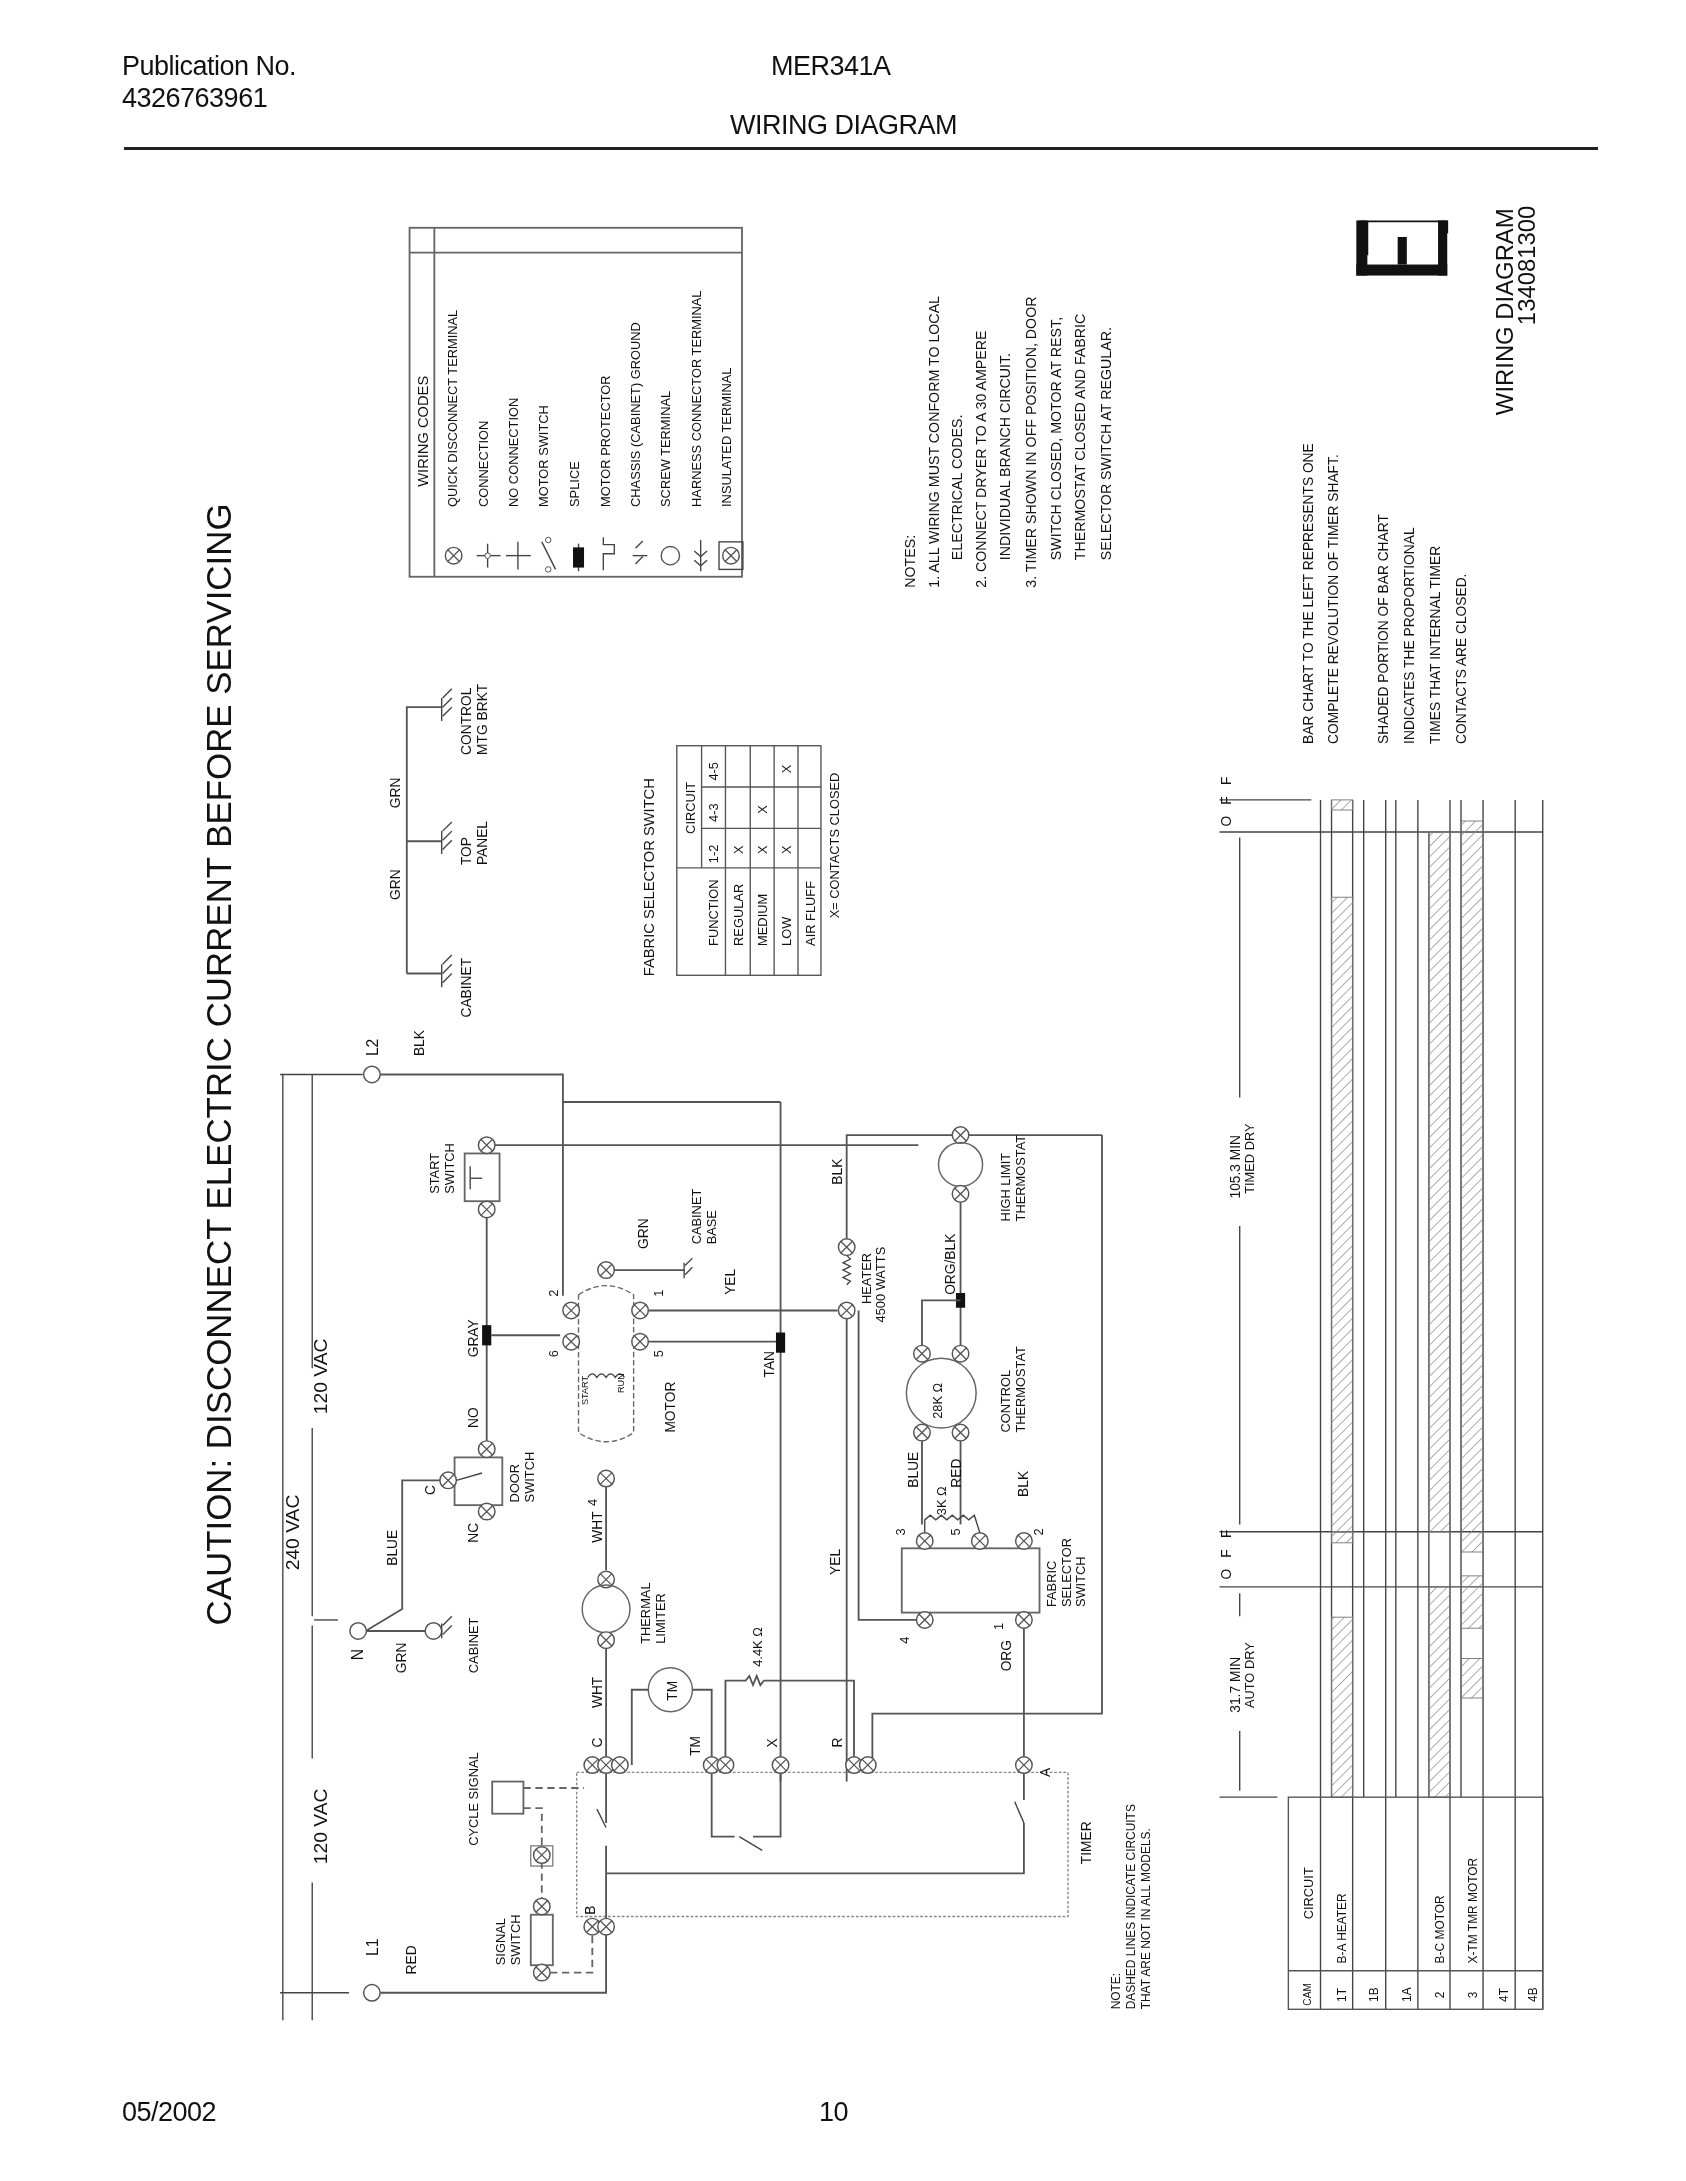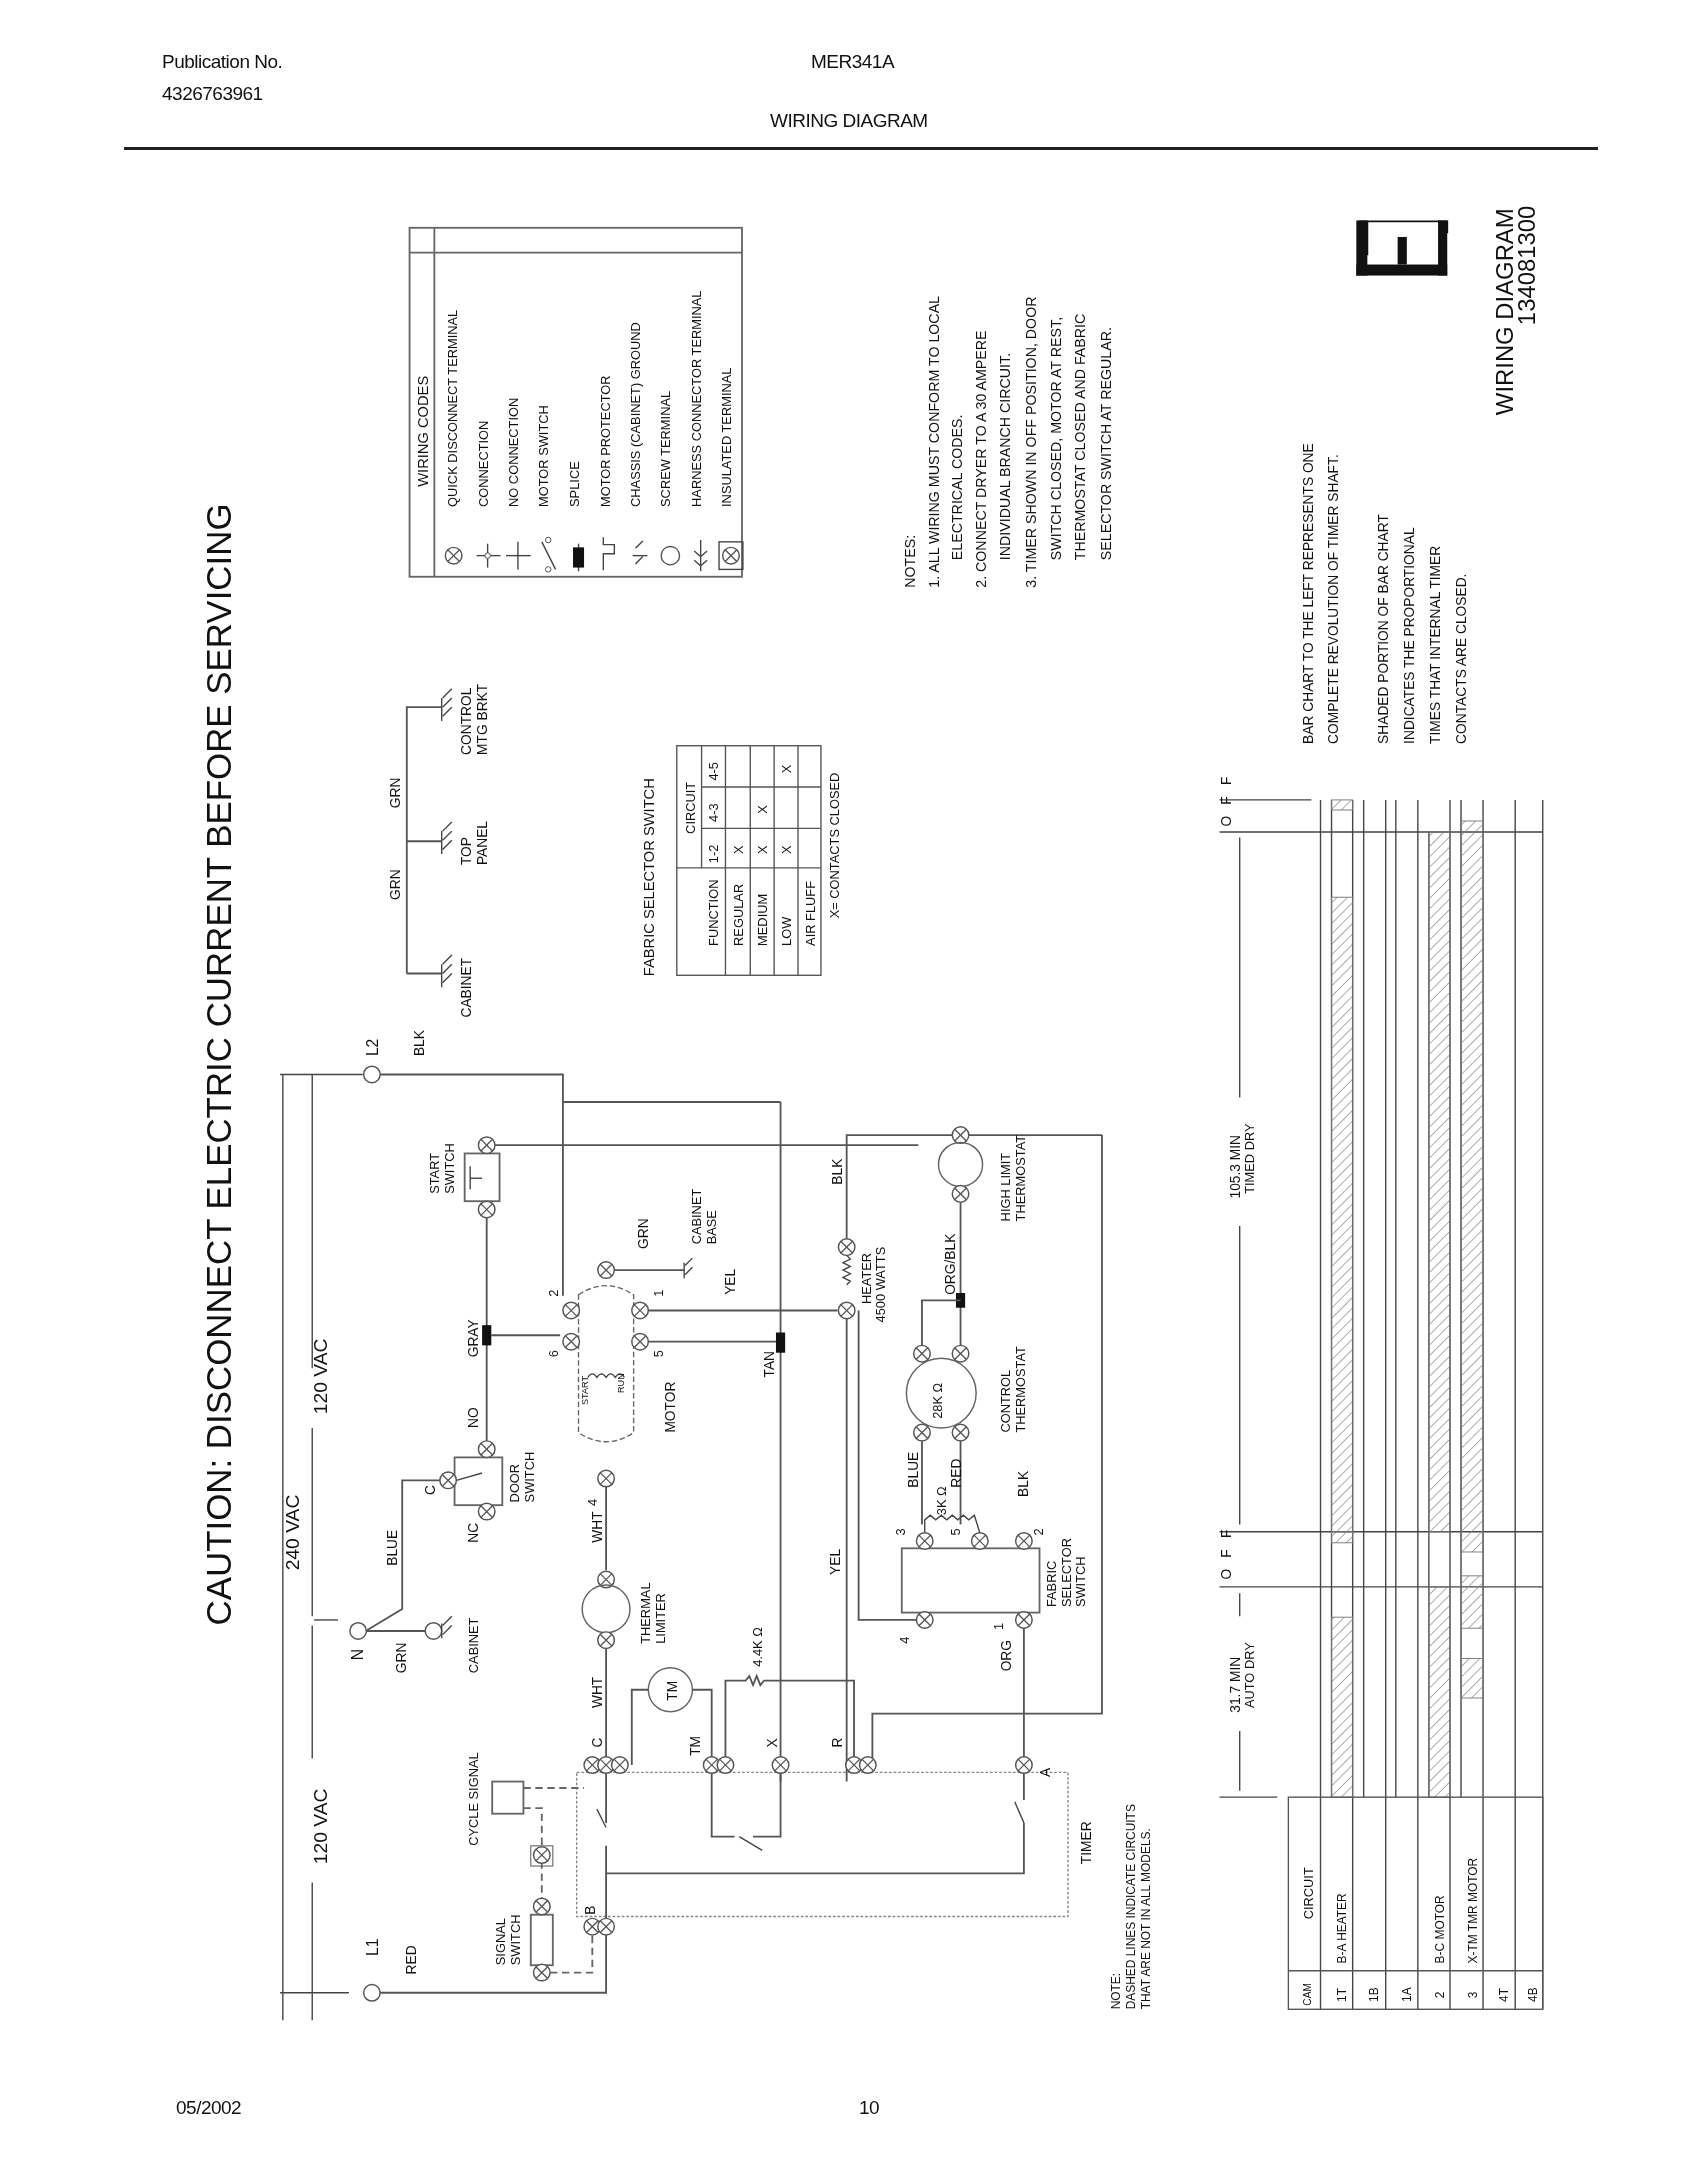--- a/index.html
+++ b/index.html
@@ -1,35 +1,35 @@
 <!DOCTYPE html>
 <html style="font-size:14.7px"><head>
 <meta charset="utf-8">
 <style>
   html,body{margin:0;padding:0;background:#fff;}
   body{width:1686px;height:2182px;position:relative;overflow:hidden;font-family:"Liberation Sans",sans-serif;color:#111;}
-  .hdr{position:absolute;font-size:19px;letter-spacing:-0.5px;margin-left:40px;}
+  .hdr{position:absolute;font-size:27px;letter-spacing:-0.5px;}
   .rule{position:absolute;left:124px;top:147px;width:1474px;height:2.8px;background:#222;}
   svg{position:absolute;left:0;top:0;}
   svg text{font-family:"Liberation Sans",sans-serif;fill:#111;}
   .w{stroke:#555;stroke-width:2;fill:none;}
   .wd{stroke:#666;stroke-width:2;fill:none;stroke-dasharray:8 5;}
   .wt{stroke:#444;stroke-width:1.5;fill:none;}
   .box{stroke:#666;stroke-width:2;fill:none;}
   .tbl{stroke:#555;stroke-width:1.5;fill:none;}
 </style>
 </head>
 <body>
 
 <div class="hdr" style="left:122px;top:51px;">Publication No.</div>
 <div class="hdr" style="left:122px;top:83px;">4326763961</div>
 <div class="hdr" style="left:771px;top:51px;">MER341A</div>
 <div class="hdr" style="left:730px;top:110px;">WIRING DIAGRAM</div>
 <div class="rule"></div>
-<div class="hdr" style="left:136px;top:2097px;text-align:right;">05/2002</div>
+<div class="hdr" style="left:122px;top:2097px;text-align:right;">05/2002</div>
 <div class="hdr" style="left:819px;top:2097px;">10</div>
 
 <svg width="1686" height="2182" viewBox="0 0 1836 2376">
   <defs>
     <pattern id="hatch" width="8" height="8" patternUnits="userSpaceOnUse" patternTransform="rotate(45)">
       <line x1="0" y1="0" x2="0" y2="8" stroke="#888" stroke-width="1.5"></line>
     </pattern>
     <g id="qd">
       <circle cx="0" cy="0" r="9" fill="#fff" stroke="#555" stroke-width="1.6"></circle>
       <line x1="-6.4" y1="-6.4" x2="6.4" y2="6.4" stroke="#555" stroke-width="1.4"></line>

